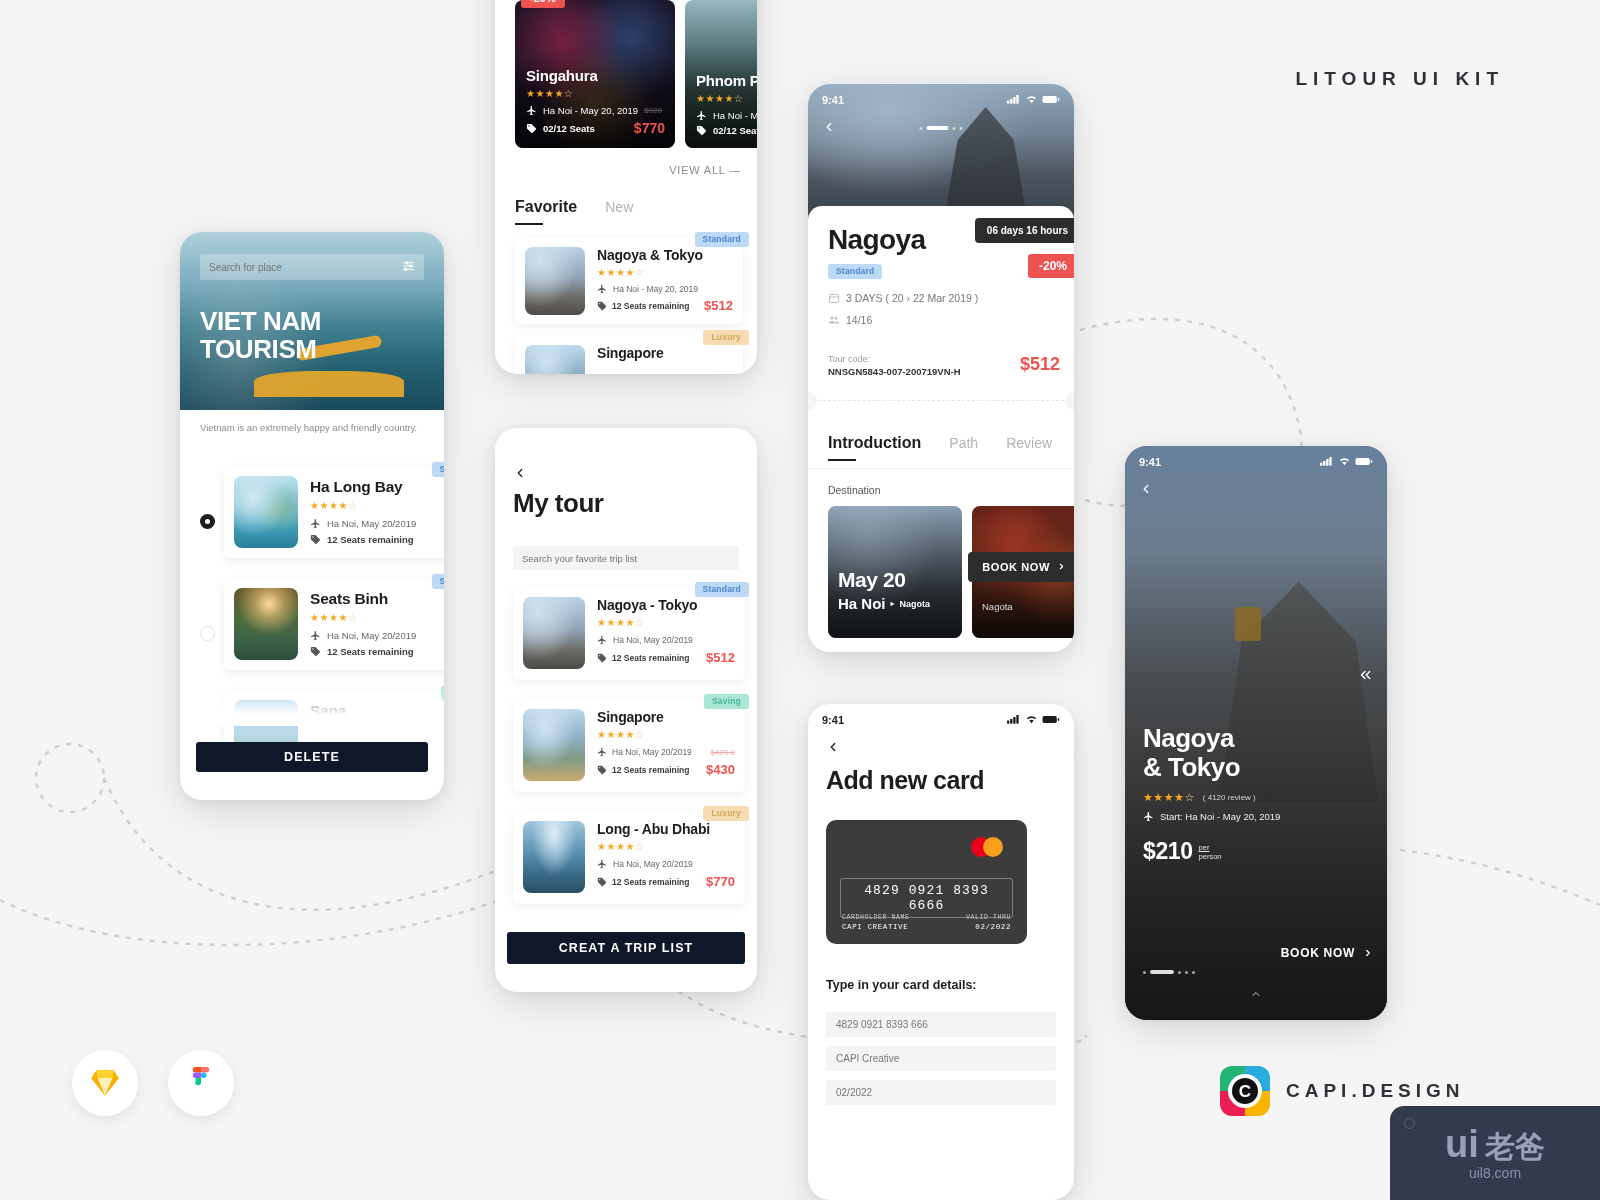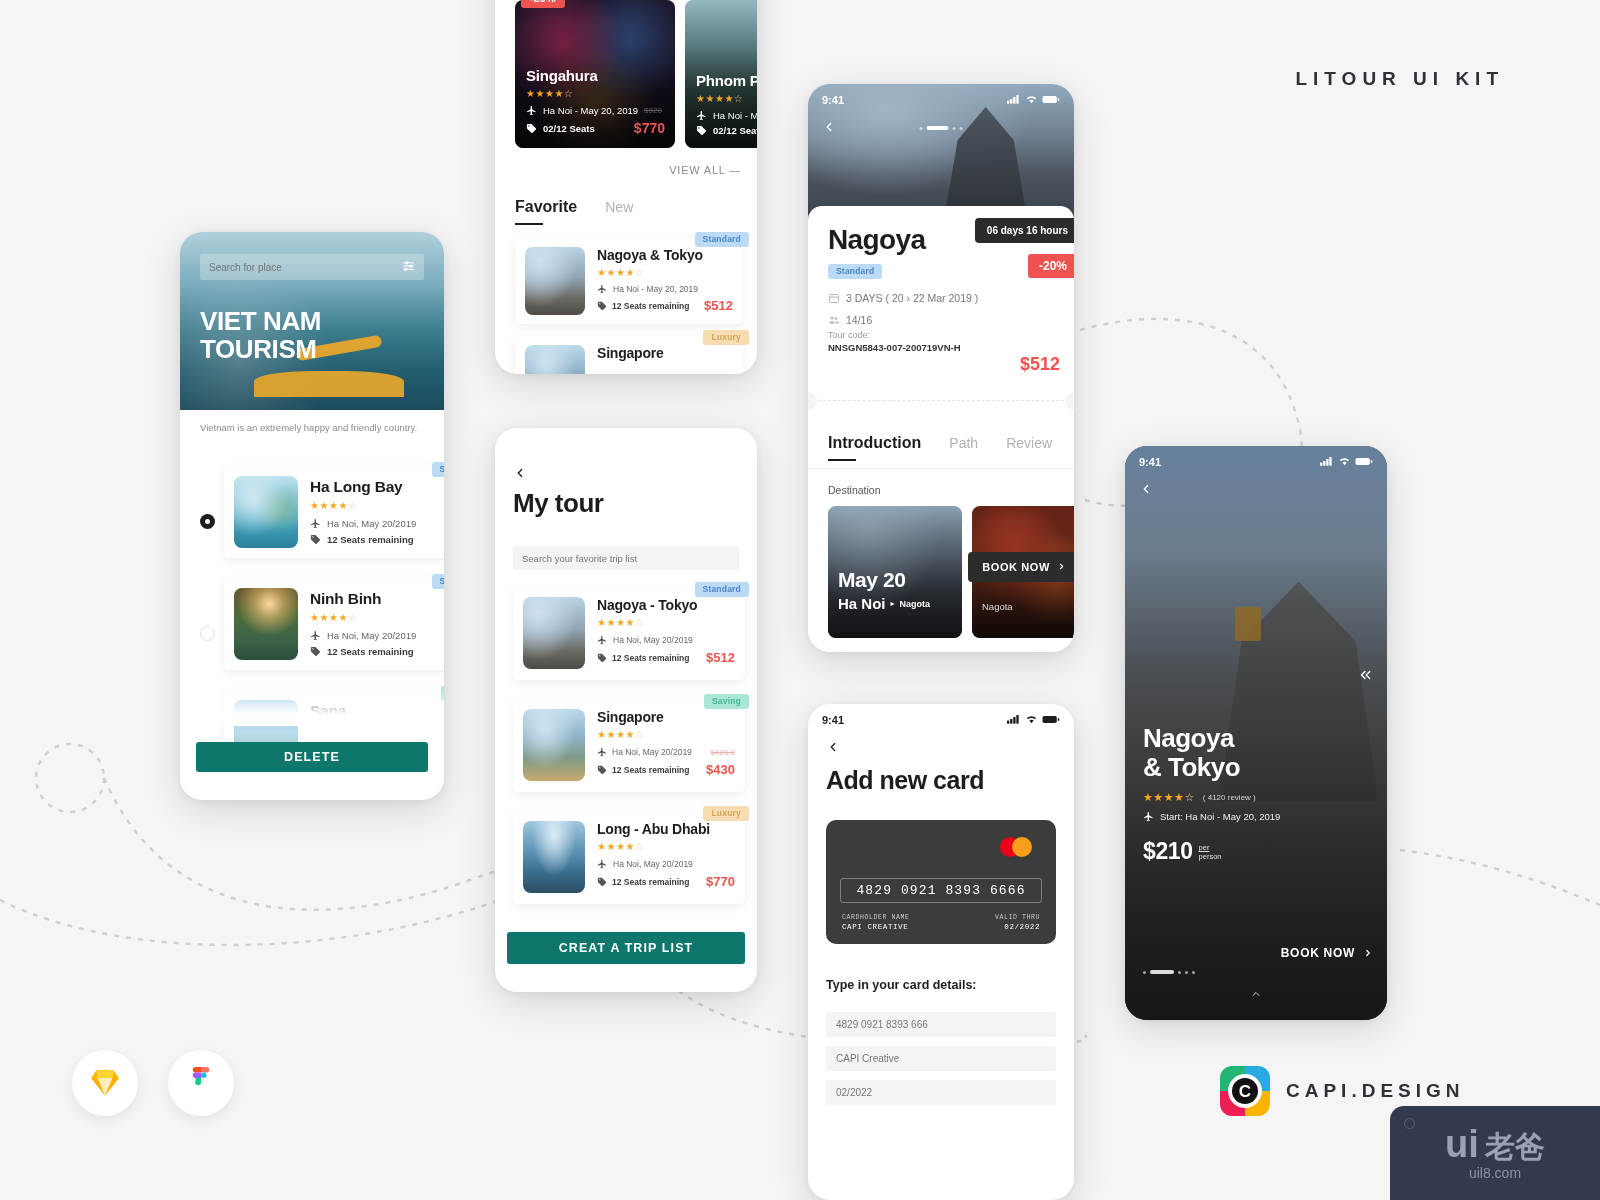--- a/index.html
+++ b/index.html
@@ -27,21 +27,21 @@
     border-radius: 3px; display: inline-block; letter-spacing: .2px;
   }
   .badge.standard { background: #bcd9f5; color: #4a86c9; }
   .badge.saving   { background: #a9e6d5; color: #49b496; }
   .badge.luxury   { background: #f6dcb0; color: #d2a55a; }
   .price { color: #ef5350; font-weight: 700; }
   .muted { color: #9a9a9a; }
   .meta { font-size: 9.5px; color: #666; display: flex; align-items: center; gap: 6px; }
   .meta svg { flex: 0 0 auto; }
   .dark-btn {
-    background: #0f766e; color: #fff; text-align: center;
+    background: #0f172a; color: #fff; text-align: center;
     font-size: 12.5px; font-weight: 700; letter-spacing: 1.1px;
     border-radius: 3px; display: flex; align-items: center; justify-content: center;
   }
   .sb { display: flex; align-items: center; justify-content: space-between;
         font-size: 11px; font-weight: 700; }
   .sb .right { display: flex; align-items: center; gap: 4px; }
 
   
   .ph-halong {
     background:
@@ -207,21 +207,21 @@
           <div class="abs badge standard" style="right:-22px; top:-4px;">Standard</div>
 
         </div>
       </div>
 
       <div class="abs" style="left:22px; top:124px; width:262px;">
         <div class="abs" style="left:-2px; top:48px; width:15px; height:15px; border-radius:50%; background:#fff; border:1.5px solid #e2e2e2;"></div>
         <div class="trip-card" style="margin-left:22px; width:240px; height:92px;">
           <div class="thumb ph-ninhbinh" style="width:64px;height:72px;"></div>
           <div style="flex:1; min-width:0; padding-top:2px;">
-            <div class="trip-title">Ninh Binh</div>
+            <div class="trip-title">Seats Binh</div>
             <div class="stars" style="margin:5px 0 7px;">★★★★<span class="off">☆</span></div>
             <div class="meta" style="margin-bottom:5px;">
               <svg width="11" height="11" viewBox="0 0 24 24" fill="#555">
                   <path d="M21 16v-2l-8-5V3.5A1.5 1.5 0 0 0 11.5 2 1.5 1.5 0 0 0 10 3.5V9l-8 5v2l8-2.5V19l-2 1.5V22l3.5-1 3.5 1v-1.5L13 19v-5.5z"></path>
                 </svg>
               <span>Ha Noi, May 20/2019</span>
             </div>
             <div class="meta">
               <svg width="11" height="11" viewBox="0 0 24 24" fill="#555">
                   <path d="M21.4 11.6 12.4 2.6A2 2 0 0 0 11 2H4a2 2 0 0 0-2 2v7a2 2 0 0 0 .6 1.4l9 9a2 2 0 0 0 2.8 0l7-7a2 2 0 0 0 0-2.8zM6.5 8A1.5 1.5 0 1 1 8 6.5 1.5 1.5 0 0 1 6.5 8z"></path>
@@ -500,21 +500,21 @@
       <div class="abs meta" style="left:20px; top:108px; font-size:10.5px; color:#777;">
         <svg width="12" height="12" viewBox="0 0 24 24" fill="#bbb">
             <circle cx="8" cy="8" r="3.2"></circle>
             <circle cx="16" cy="9" r="2.6"></circle>
             <path d="M2 19c0-3.3 2.7-5 6-5s6 1.7 6 5z"></path>
             <path d="M14.5 19c0-2.4 1.6-4 3.8-4s3.7 1.6 3.7 4z"></path>
           </svg>
         <span>14/16</span>
       </div>
 
-      <div class="abs" style="left:20px; top:124px;">
+      <div class="abs" style="left:20px; top:148px;">
         <div style="font-size:9px; color:#9a9a9a;">Tour code:</div>
         <div style="font-size:9.5px; font-weight:700; color:#333; margin-top:2px;">NNSGN5843-007-200719VN-H</div>
       </div>
 
       <div class="abs price" style="right:14px; top:148px; font-size:18px;">$512</div>
 
       <div class="abs" style="left:0; top:194px; width:266px; border-top:1.5px dashed #e4e4e4;"></div>
       <div class="abs" style="left:-9px; top:186px; width:18px; height:18px; border-radius:50%; background:#f5f5f5;"></div>
       <div class="abs" style="right:-9px; top:186px; width:18px; height:18px; border-radius:50%; background:#f5f5f5;"></div>
 
@@ -586,21 +586,21 @@
     </div>
 
     <span class="abs" style="left:18px; top:36px;">
       <svg width="14" height="14" viewBox="0 0 24 24" fill="none" stroke="#1d1d1d" stroke-width="2.2" stroke-linecap="round" stroke-linejoin="round">
           <polyline points="15 18 9 12 15 6"></polyline>
         </svg>
     </span>
 
     <div class="abs" style="left:18px; top:62px; font-size:25px; font-weight:700; color:#1d1d1d; letter-spacing:-.5px;">Add new card</div>
 
-    <div class="abs" style="left:18px; top:116px; width:230px; height:124px; background:#3c3c3c; border-radius:10px;">
+    <div class="abs" style="left:18px; top:116px; width:201px; height:124px; background:#3c3c3c; border-radius:10px;">
       <div class="abs" style="right:14px; top:14px; width:42px; height:26px;">
         <span style="position:absolute;left:0;top:3px;width:20px;height:20px;border-radius:50%;background:#eb001b;"></span>
         <span style="position:absolute;left:12px;top:3px;width:20px;height:20px;border-radius:50%;background:#f79e1b;"></span>
       </div>
       <div class="abs" style="left:14px; right:14px; top:58px; border:1px solid rgba(255,255,255,.35); border-radius:3px; padding:4px 6px; color:#fff; font-family:'Liberation Mono',monospace; font-size:13px; letter-spacing:1.1px; text-align:center;">4829 0921 8393 6666</div>
       <div class="abs" style="left:16px; top:94px;">
         <div style="color:#c8c8c8; font-family:'Liberation Mono',monospace; font-size:6.5px; letter-spacing:.6px;">CARDHOLDER NAME</div>
         <div style="color:#fff; font-family:'Liberation Mono',monospace; font-size:7.5px; letter-spacing:.6px; margin-top:2px;">CAPI CREATIVE</div>
       </div>
       <div class="abs" style="right:16px; top:94px; text-align:right;">

